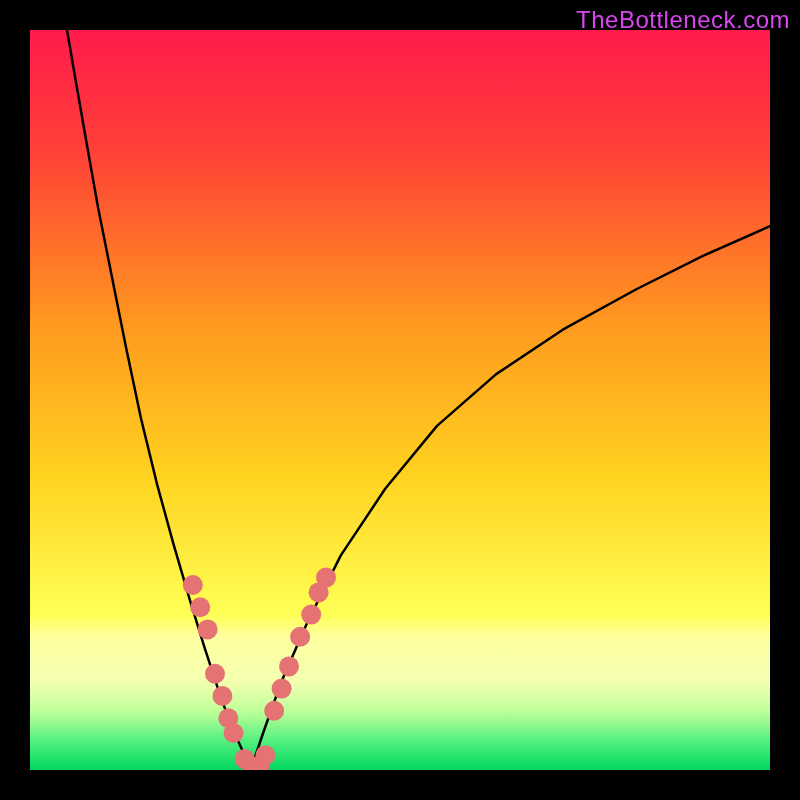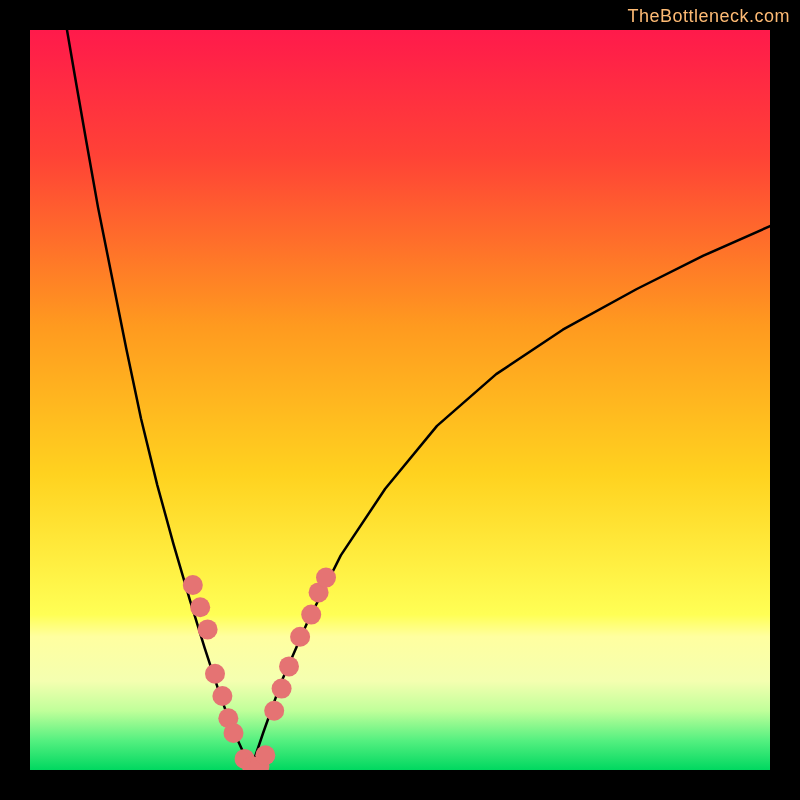--- a/index.html
+++ b/index.html
@@ -23,22 +23,22 @@
     position: absolute;
     left: 0;
     top: 0;
     width: 740px;
     height: 740px;
   }
   .watermark {
     position: absolute;
     top: 6px;
     right: 10px;
-    color: #fdba74;
-    font-size: 18px;
+    color: #d946ef;
+    font-size: 24px;
     font-weight: 500;
     letter-spacing: 0.5px;
   }
 </style>
 </head>
 <body>
 
 <div class="frame">
   <svg class="plot" viewBox="0 0 740 740" preserveAspectRatio="none">
     <defs>

